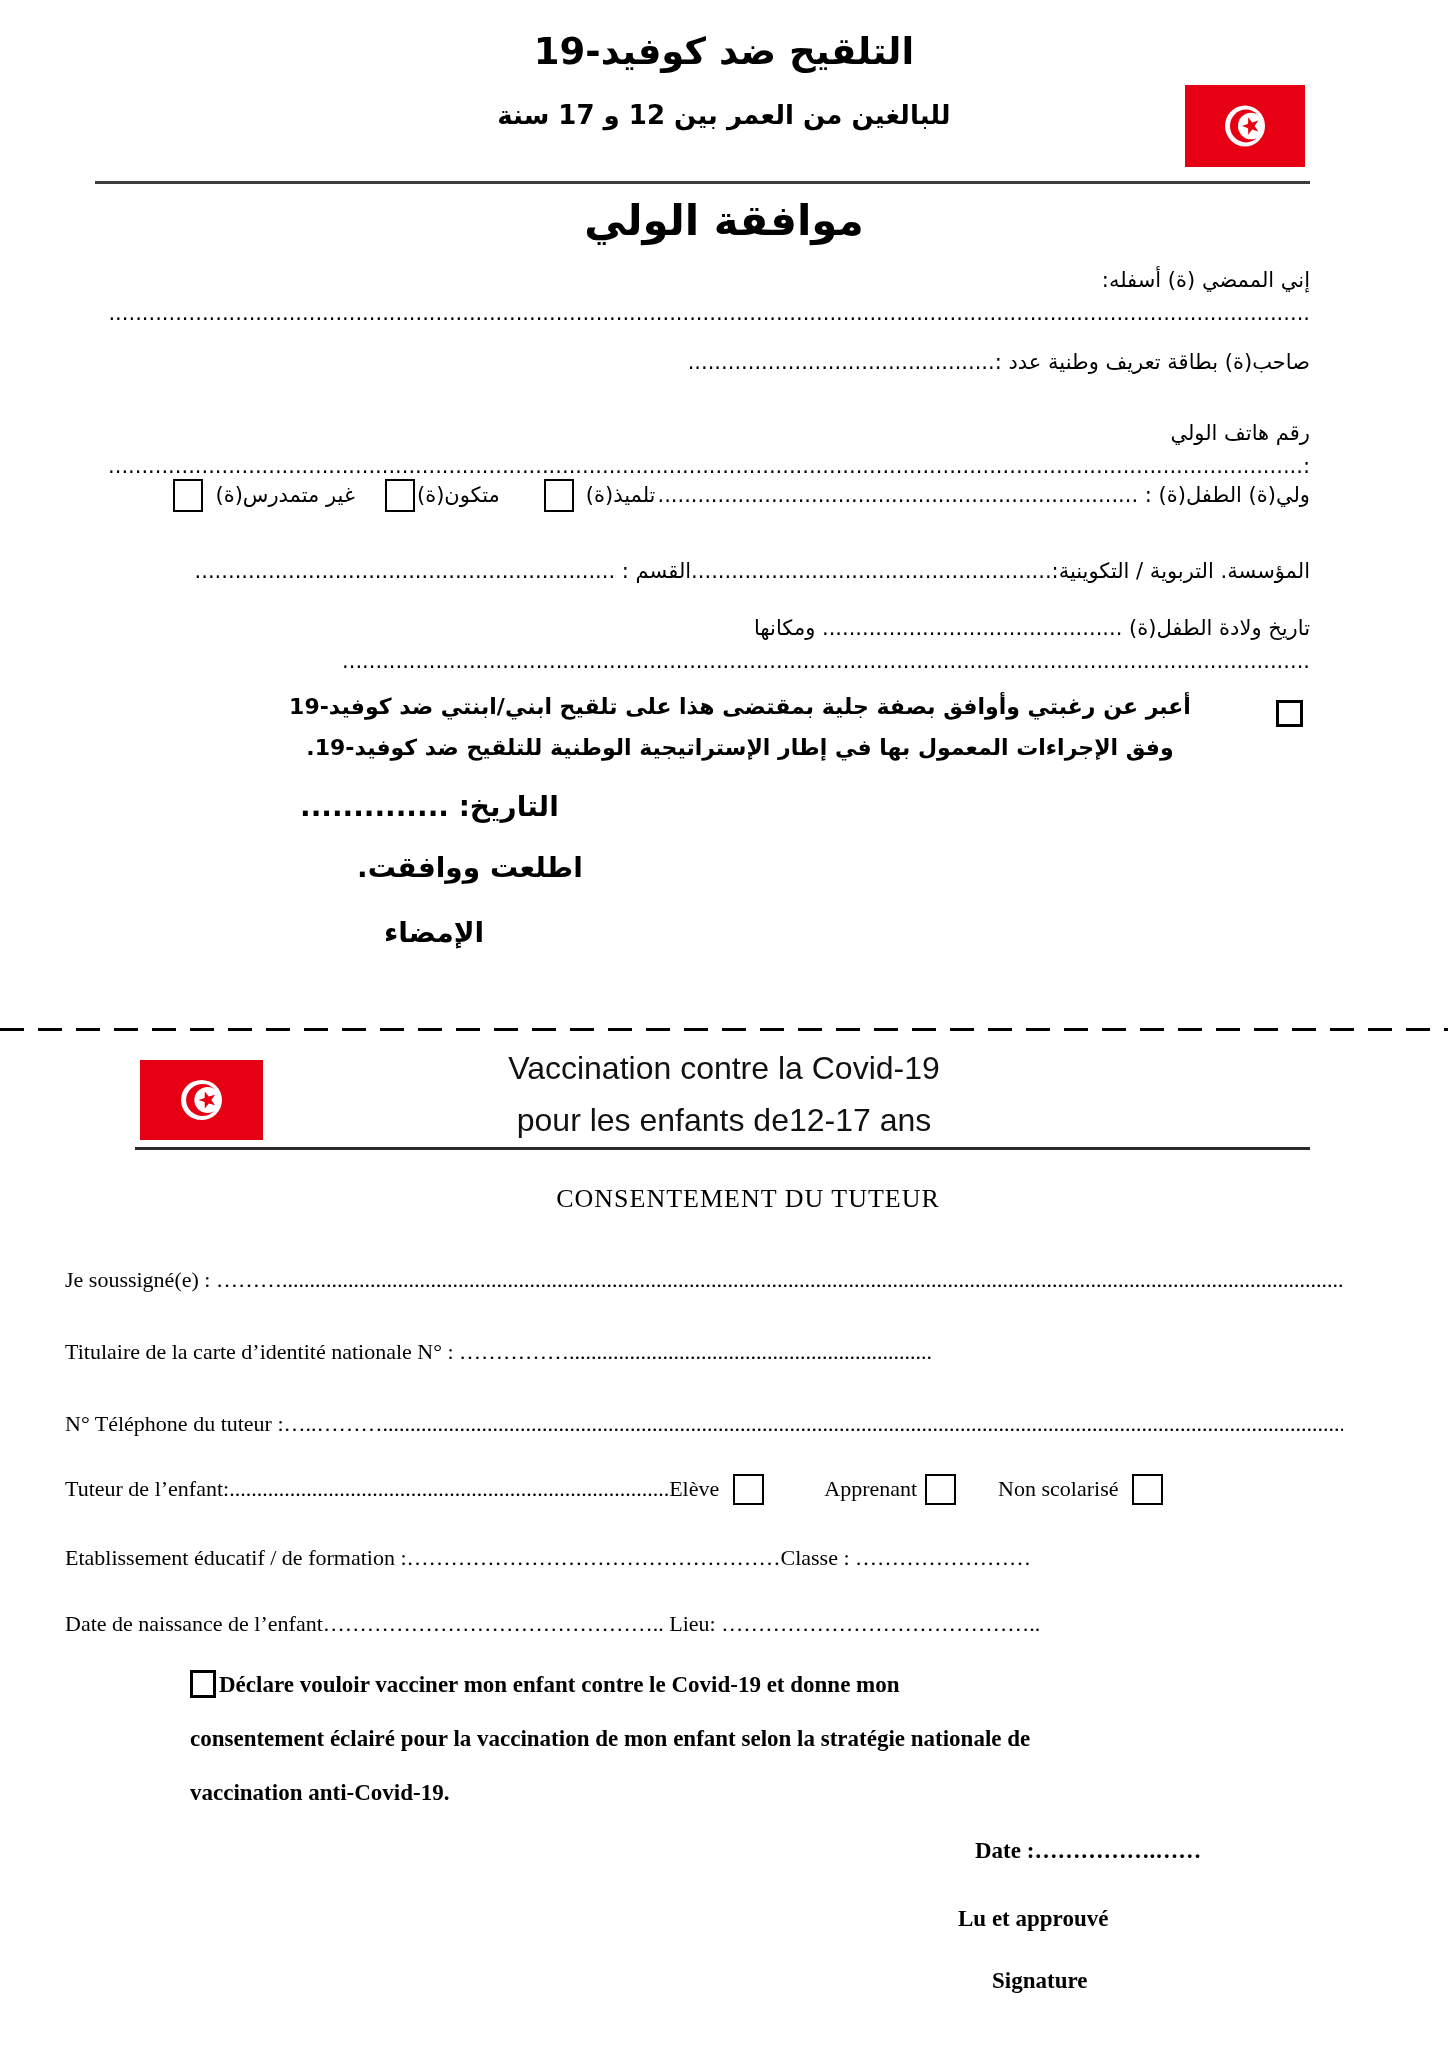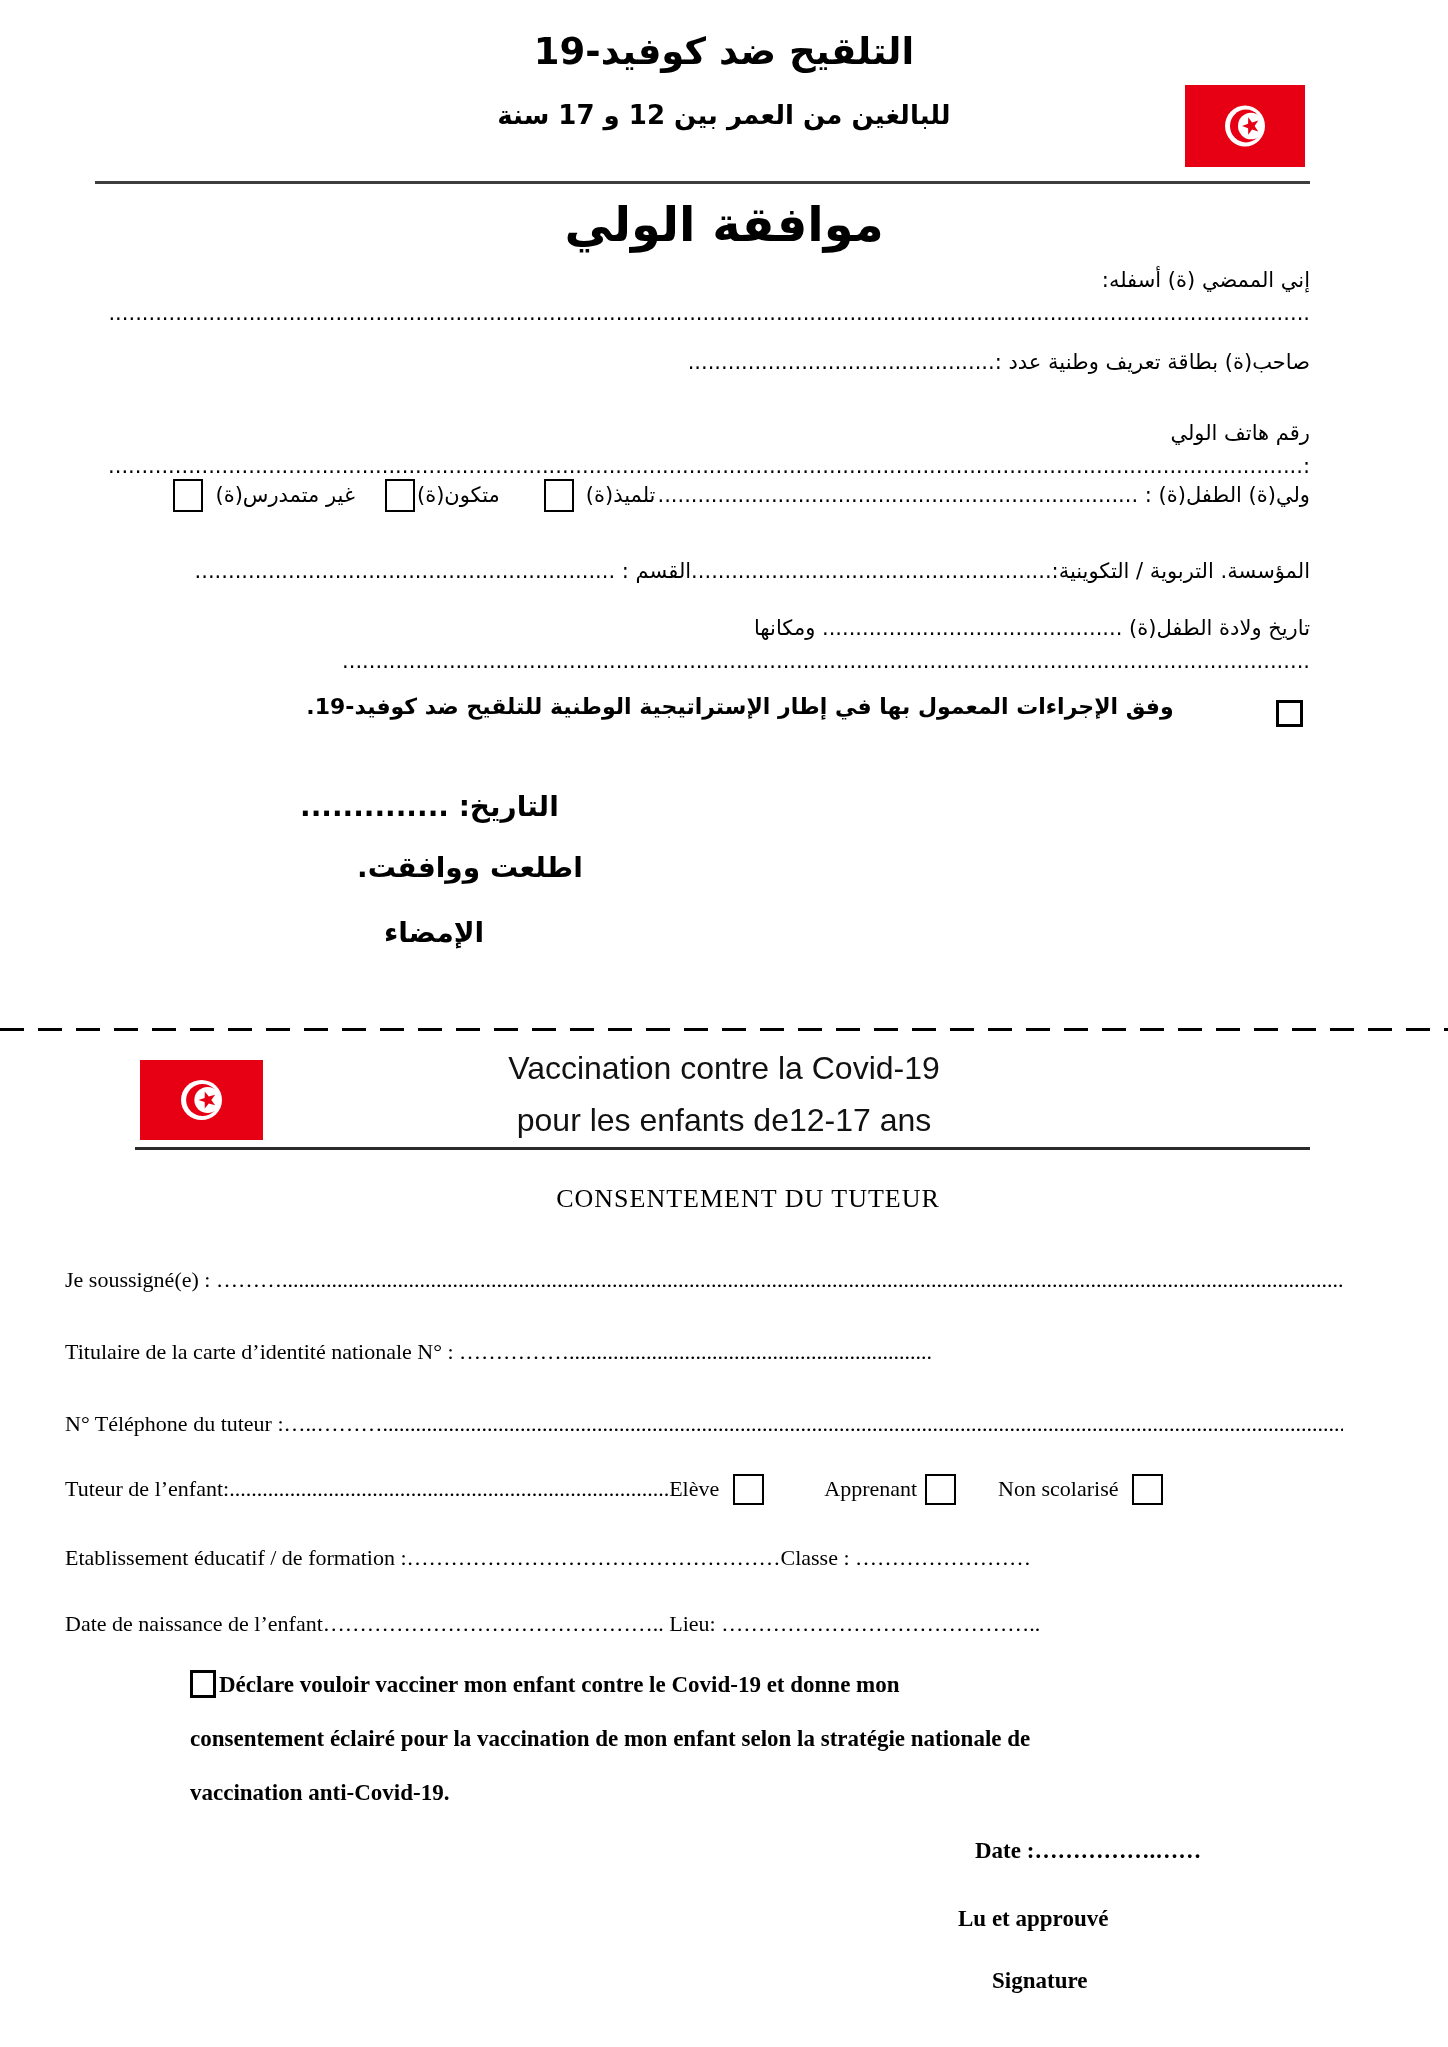--- a/index.html
+++ b/index.html
@@ -7,21 +7,21 @@
   .abs { position:absolute; }
   .center { left:0; width:100%; text-align:center; }
 
   
   .ar { font-family:"DejaVu Sans", sans-serif; direction:rtl; }
   .ar-title    { top:30px;  font-size:37px; font-weight:bold; }
   .ar-subtitle { top:100px; font-size:26px; font-weight:bold; }
   .flag { overflow:hidden; }
   .flag-ar { top:85px;  left:1185px; width:120px; height:82px; }
   .rule-ar { top:181px; left:95px;  width:1215px; height:3px; background:#3d3d3d; }
-  .ar-heading { top:196px; font-size:48px; font-weight:bold; }
+  .ar-heading { top:196px; font-size:42px; font-weight:bold; }
 
   .ar-l { left:110px; width:1200px; font-size:21px; line-height:33px; }
   .ar-wrap   { overflow:hidden; height:66px; }
   .ar-nowrap { overflow:hidden; height:36px; white-space:nowrap; }
   .ar-l1 { top:264px; }
   .ar-l2 { top:346px; }
   .ar-l3 { top:417px; }
   .ar-l4 { top:474px; height:42px; display:flex; align-items:center; white-space:nowrap; overflow:hidden; }
   .ar-l5 { top:555px; }
   .ar-l6 { top:612px; }
@@ -110,20 +110,21 @@
   <span class="cb cb-ar cb-trainee"></span>
   <span class="opt-unschooled">غير متمدرس(ة)</span>
   <span class="cb cb-ar cb-unschooled"></span>
 </div>
 
 <div class="abs ar ar-l ar-nowrap ar-l5">المؤسسة. التربوية / التكوينية:......................................................القسم : ...............................................................</div>
 <div class="abs ar ar-l ar-wrap ar-l6">تاريخ ولادة الطفل(ة) ............................................. ومكانها .................................................................................................................................................</div>
 
 <div class="abs cb ar-consent-cb"></div>
 <div class="abs ar ar-consent">
+  <div>أعبر عن رغبتي وأوافق بصفة جلية بمقتضى هذا على تلقيح ابني/ابنتي ضد كوفيد-19</div>
   <div>وفق الإجراءات المعمول بها في إطار الإستراتيجية الوطنية للتلقيح ضد كوفيد-19.</div>
 </div>
 
 <div class="abs ar ar-sig ar-sig-date">التاريخ: ..............</div>
 <div class="abs ar ar-sig ar-sig-read">اطلعت ووافقت.</div>
 <div class="abs ar ar-sig ar-sig-sign">الإمضاء</div>
 
 <div class="abs divider"></div>
 
 <div class="abs flag flag-fr">

